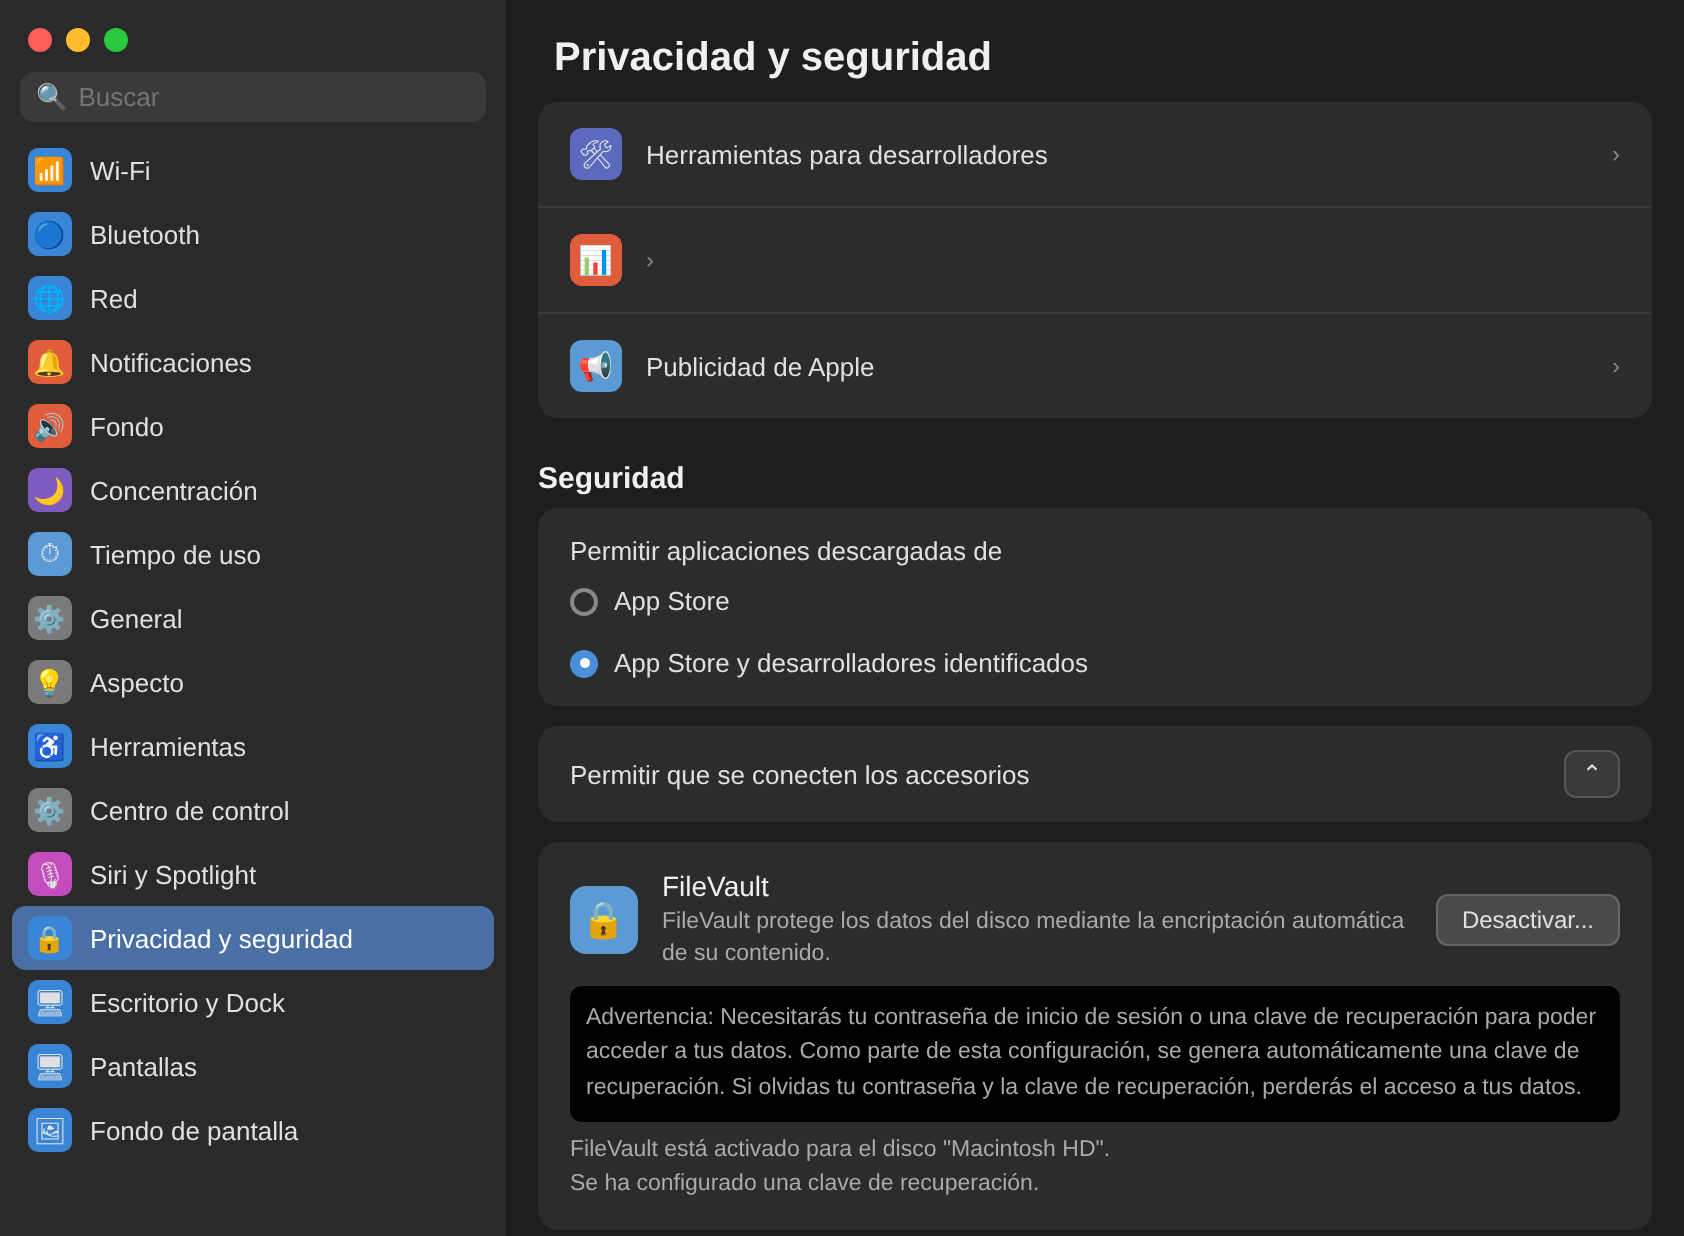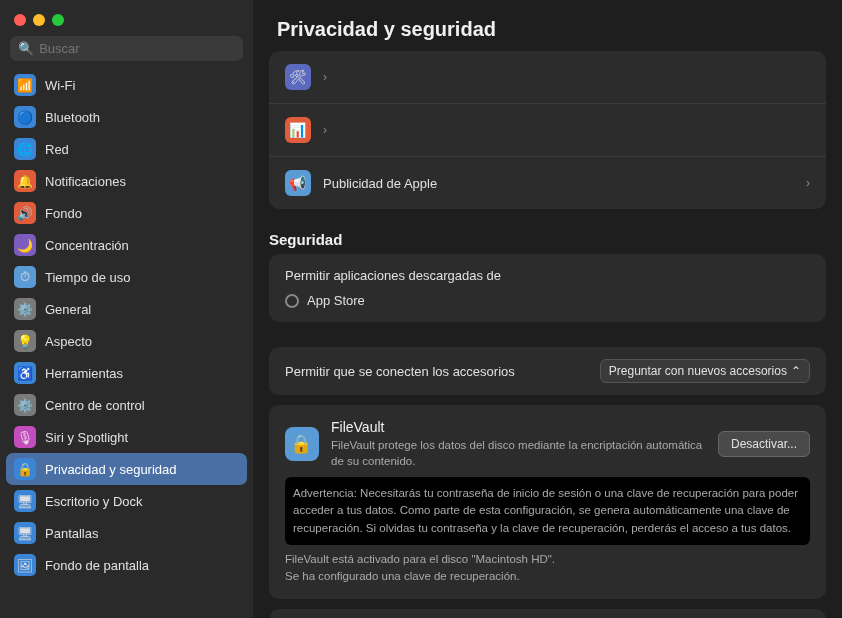--- a/index.html
+++ b/index.html
@@ -162,21 +162,21 @@
     .section-title {
       font-size: 15px;
       font-weight: 600;
       color: #f0f0f0;
       padding: 12px 0 6px 0;
     }
 
     .seguridad-card {
       background: #2c2c2c;
       border-radius: 10px;
-      margin-bottom: 25px;
+      margin-bottom: 10px;
       padding: 14px 16px;
     }
 
     .seguridad-title {
       font-size: 13px;
       color: #e0e0e0;
       margin-bottom: 10px;
     }
 
     .radio-group {
@@ -391,20 +391,21 @@
     </div>
 </div>
 
 <div class="main">
   <div class="main-title">Privacidad y seguridad</div>
   <div class="content-area">
 
     <div class="card" id="top-rows-card">
         <div class="card-row">
     <div class="card-row-icon" style="background:#5b6abf">🛠</div>
+    <span class="card-row-label">Herramientas para desarrolladores</span>
     <span class="chevron">›</span>
   </div>
         <div class="card-row">
     <div class="card-row-icon" style="background:#e05c3a">📊</div>
     <span class="chevron">›</span>
   </div>
         <div class="card-row">
     <div class="card-row-icon" style="background:#5b9bd5">📢</div>
     <span class="card-row-label">Publicidad de Apple</span>
     <span class="chevron">›</span>
@@ -413,27 +414,30 @@
 
     <div class="section-title">Seguridad</div>
 
     <div class="seguridad-card">
       <div class="seguridad-title">Permitir aplicaciones descargadas de</div>
       <div class="radio-group" id="radio-group">
           <label class="radio-item">
     <div class="radio-circle "></div>
     <span>App Store</span>
   </label>
+          <label class="radio-item">
+    <div class="radio-circle selected"></div>
+    <span>App Store y desarrolladores identificados</span>
+  </label>
         </div>
     </div>
 
     <div class="accessories-card">
       <div class="accessories-label">Permitir que se conecten los accesorios</div>
       <div class="accessories-select">
-        <span>Preguntar con nuevos accesorios</span>
         <span>⌃</span>
       </div>
     </div>
 
     <div class="filevault-card">
       <div class="filevault-header">
         <div class="filevault-icon">🔒</div>
         <div class="filevault-info">
           <div class="filevault-name">FileVault</div>
           <div class="filevault-desc">FileVault protege los datos del disco mediante la encriptación automática de su contenido.</div>

